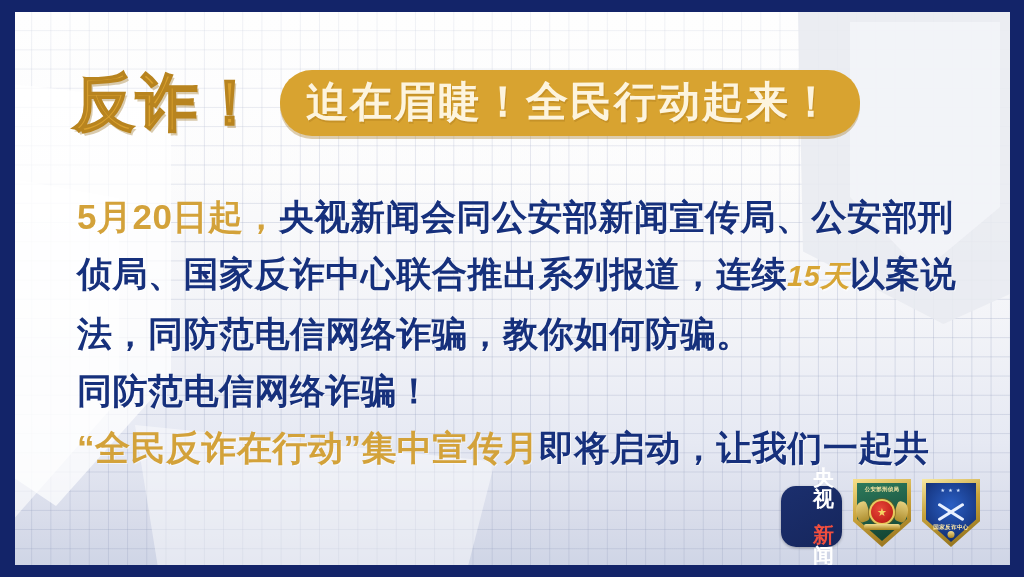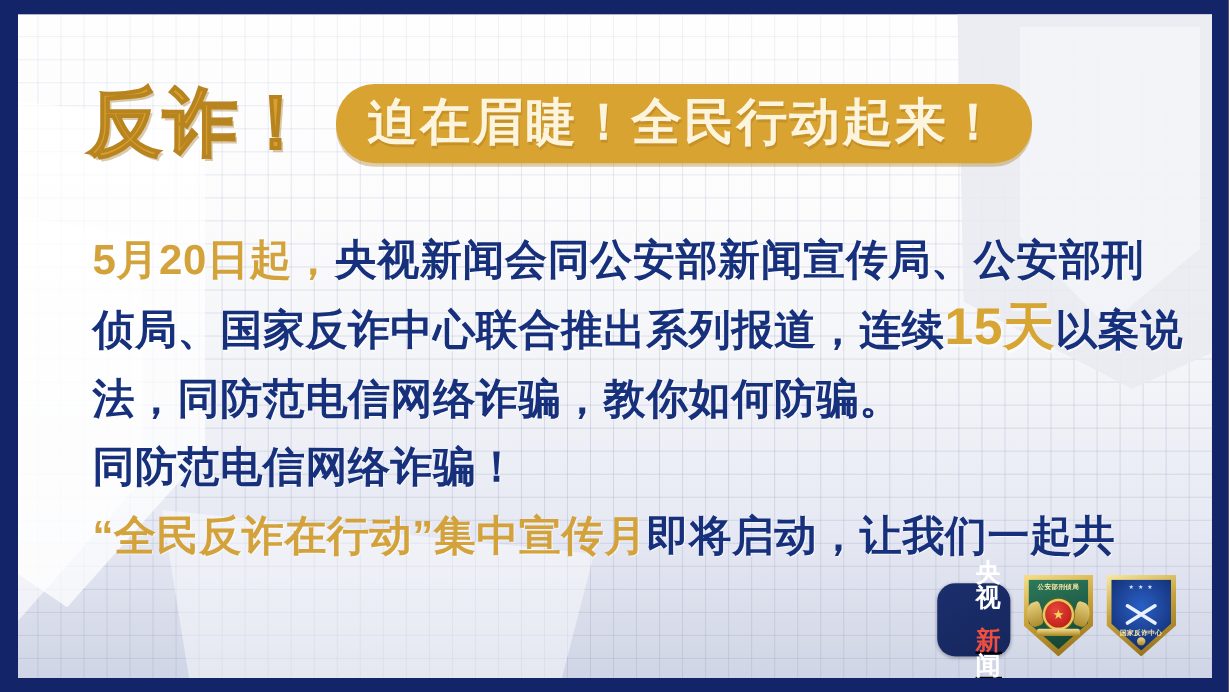--- a/index.html
+++ b/index.html
@@ -3,21 +3,21 @@
 <meta charset="utf-8">
 <style>
   * { margin:0; padding:0; box-sizing:border-box; }
   html, body {
     width:1024px; height:577px; overflow:hidden;
     font-family:"Liberation Sans","DejaVu Sans",sans-serif;
     background:#12266b;
   }
   #poster{
     position:relative; width:1024px; height:577px;
-    background:#fdba74;
+    background:#6d28d9;
     overflow:hidden;
   }
   
   .frame-border{
     position:absolute; inset:0;
     background:#132469;
     pointer-events:none;
   }
   .canvas{
     position:absolute;
@@ -108,41 +108,42 @@
     color:#16307c;
     text-shadow:1px 1px 0 rgba(255,255,255,0.6);
   }
   .ln{ display:block; white-space:nowrap; }
   .gold{
     color:#d3a23a;
     text-shadow:1px 1px 0 rgba(255,255,255,0.5);
   }
   .navy{ color:#16307c; }
   .big-gold{
-    color:#d7a534; font-size:43px;
+    color:#d7a534; font-size:29px;
     text-shadow:1px 2px 0 rgba(255,255,255,0.55);
+    font-style:italic;
   }
 
   
   .logo-row{
     position:absolute; right:30px; bottom:18px;
     display:flex; align-items:flex-end; gap:11px;
   }
   .logo-cctv{
     width:61px; height:61px; border-radius:15px;
     background:linear-gradient(150deg,#1b2f6e 0%,#16265c 100%);
     display:flex; flex-direction:column; align-items:center; justify-content:center;
     gap:15px; box-shadow:0 1px 3px rgba(0,0,0,0.3);padding-left:32px;
   }
   .logo-cctv .row1{
     font-size:21px; font-weight:700; color:#fff; line-height:1;
     letter-spacing:1px;
   }
   .logo-cctv .row2{
-    font-size:21px; font-weight:700; line-height:1; letter-spacing:1px;text-decoration:underline;
+    font-size:21px; font-weight:700; line-height:1; letter-spacing:1px;
   }
   .logo-cctv .row2 .c1{ color:#f04e3e; }
   .logo-cctv .row2 .c2{ color:#ffffff; }
 
   .badge-shield{
     position:relative; width:58px; height:68px;
   }
   .shield-shape{
     position:absolute; inset:0;
     clip-path: polygon(50% 0%, 100% 0%, 100% 62%, 50% 100%, 0% 62%, 0% 0%);

